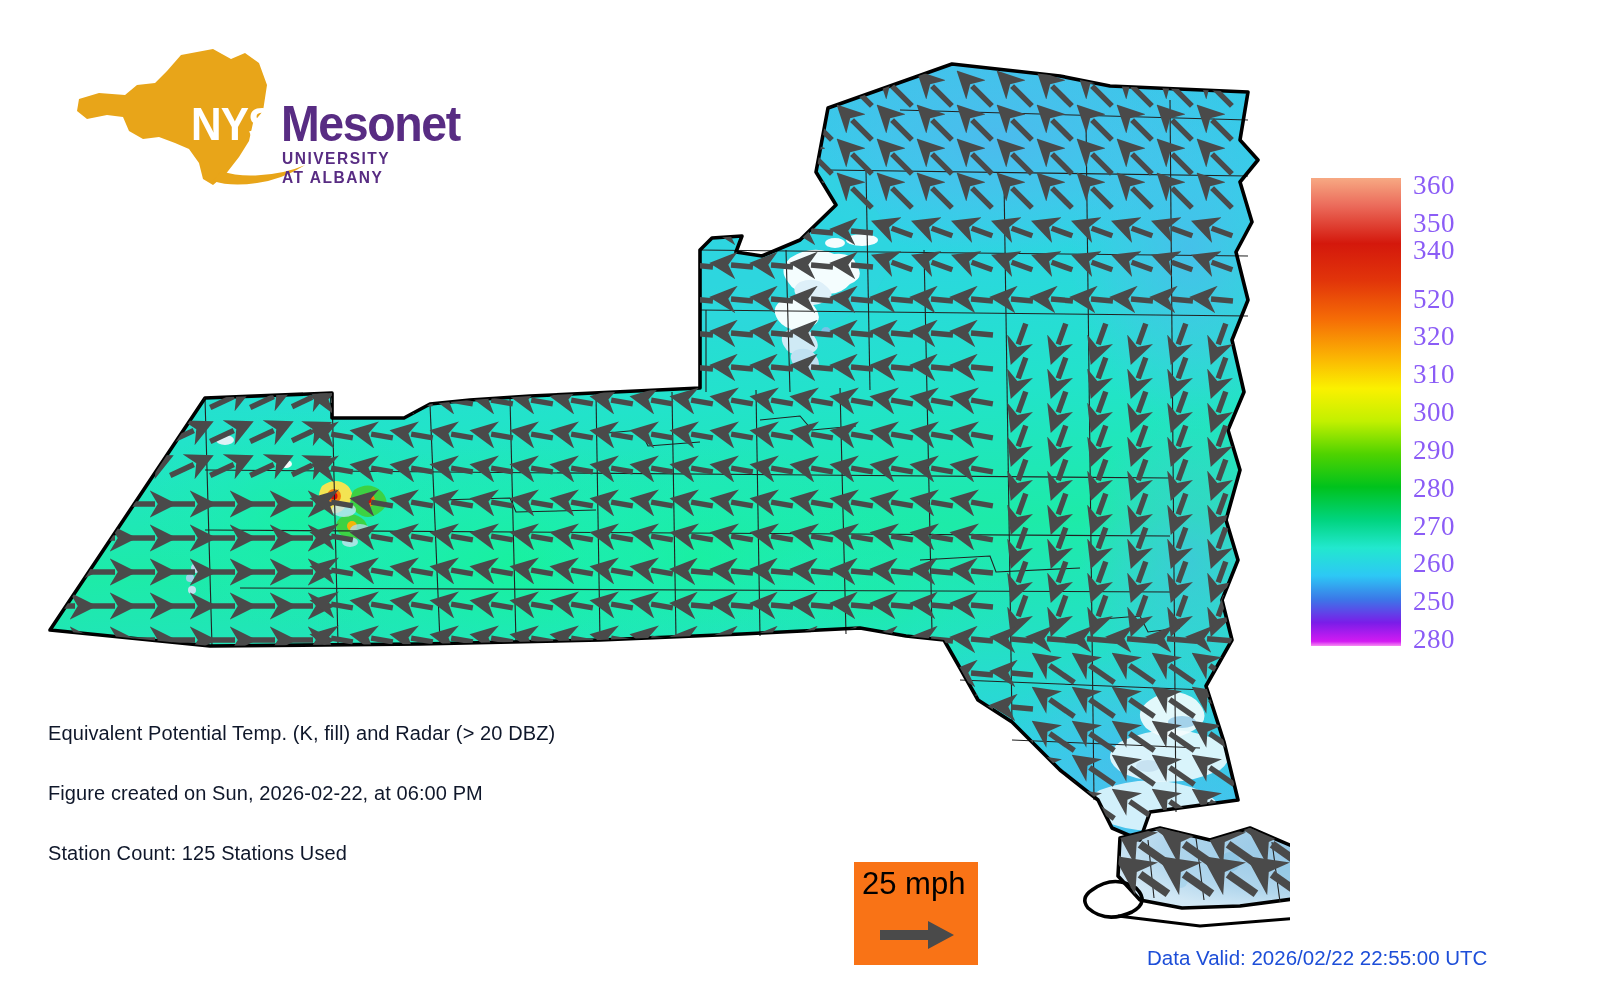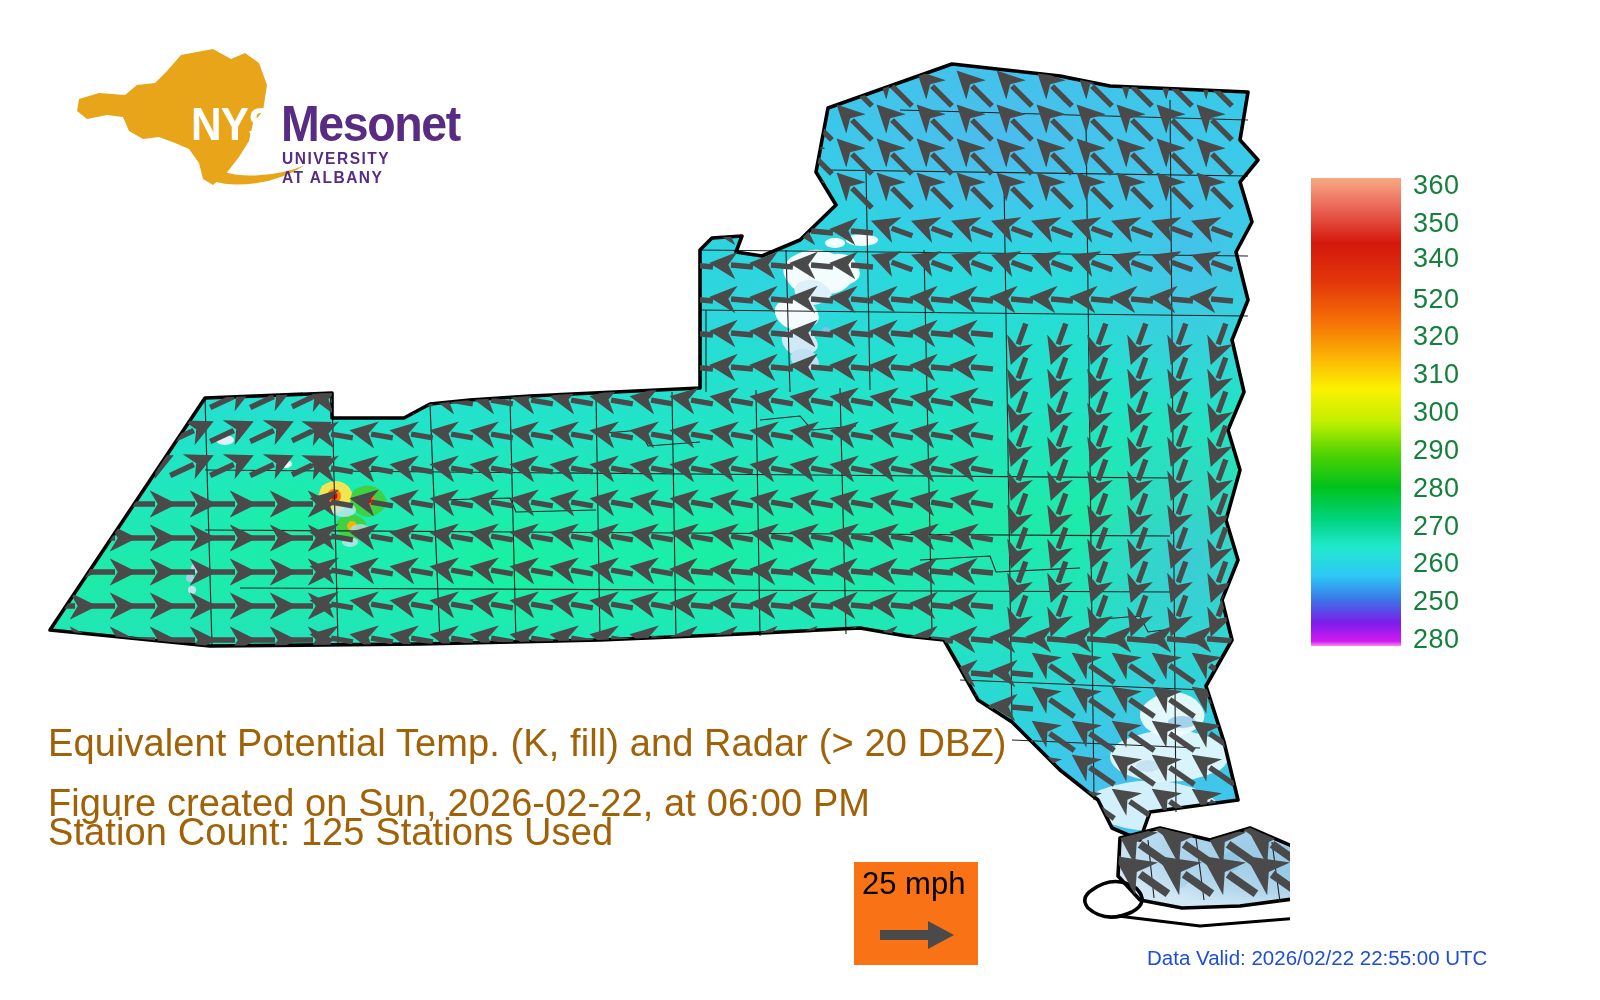--- a/index.html
+++ b/index.html
@@ -20,29 +20,29 @@
              transform:scaleX(.94);transform-origin:left center;}
 
   
   #map-wrap{position:absolute;left:0;top:0;width:1290px;height:960px;}
   #map-svg{position:absolute;left:0;top:0;}
 
   
   #colorbar{position:absolute;left:1311px;top:178px;width:90px;height:468px;}
   #cbar-grad{position:absolute;left:0;top:0;width:100%;height:100%;}
   #cbar-labels{position:absolute;left:1413px;top:172px;width:120px;height:482px;}
-  .cbar-tick{position:absolute;left:0;font-size:27px;line-height:27px;color:#15803d;
-             letter-spacing:.5px;}
+  .cbar-tick{position:absolute;left:0;font-size:27px;line-height:27px;color:#8b5cf6;
+             letter-spacing:.5px;font-family:Liberation Serif, serif;}
 
   
-  .caption{position:absolute;left:48px;font-size:38px;color:#a16207;white-space:nowrap;
+  .caption{position:absolute;left:48px;font-size:20px;color:#0f172a;white-space:nowrap;
            letter-spacing:.1px;}
   #cap1{top:722px;}
   #cap2{top:782px;}
-  #cap3{top:811px;}
+  #cap3{top:842px;}
 
   
   #wind-key{position:absolute;left:854px;top:862px;width:124px;height:103px;
             background:#f97316;}
   #wind-key-label{position:absolute;left:8px;top:4px;font-size:31px;color:#000;
                   white-space:nowrap;}
   #wind-key-arrow{position:absolute;left:26px;top:56px;}
 
   
   #data-valid{position:absolute;left:1147px;top:946px;font-size:20.5px;color:#1d4ed8;
@@ -953,21 +953,21 @@
   <div class="logo-meso">Mesonet</div>
   <div class="logo-univ">UNIVERSITY AT ALBANY</div>
 </div>
 
 <div id="colorbar">
   <div id="cbar-grad" style="background: linear-gradient(rgb(247, 169, 131) 0%, rgb(235, 106, 90) 6%, rgb(212, 24, 12) 14%, rgb(226, 53, 10) 22%, rgb(245, 107, 6) 30%, rgb(251, 177, 3) 38%, rgb(250, 241, 0) 45%, rgb(194, 240, 0) 52%, rgb(79, 211, 0) 59%, rgb(0, 194, 28) 66%, rgb(0, 212, 126) 73%, rgb(34, 232, 206) 79%, rgb(45, 200, 245) 85%, rgb(59, 120, 232) 90%, rgb(122, 29, 232) 95%, rgb(210, 26, 242) 99%, rgb(246, 140, 242) 100%);"></div>
 </div>
 <div id="cbar-labels">
     <div class="cbar-tick" style="top: 0px;">360</div>
     <div class="cbar-tick" style="top: 37.8333px;">350</div>
-    <div class="cbar-tick" style="top: 73px; text-align: right;">340</div>
+    <div class="cbar-tick" style="top: 65px; text-align: right;">340</div>
     <div class="cbar-tick" style="top: 113.5px;">520</div>
     <div class="cbar-tick" style="top: 151.333px;">320</div>
     <div class="cbar-tick" style="top: 189.167px;">310</div>
     <div class="cbar-tick" style="top: 227px;">300</div>
     <div class="cbar-tick" style="top: 264.833px;">290</div>
     <div class="cbar-tick" style="top: 302.667px;">280</div>
     <div class="cbar-tick" style="top: 340.5px;">270</div>
     <div class="cbar-tick" style="top: 378.333px;">260</div>
     <div class="cbar-tick" style="top: 416.167px;">250</div>
     <div class="cbar-tick" style="top: 454px;">280</div>

